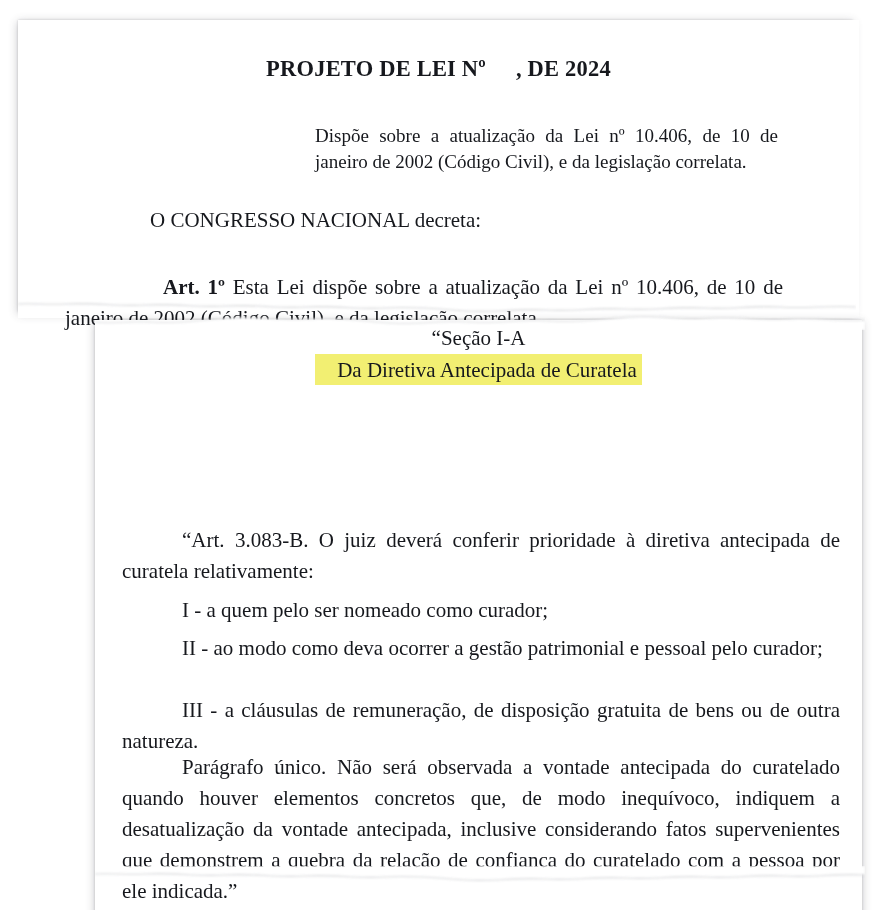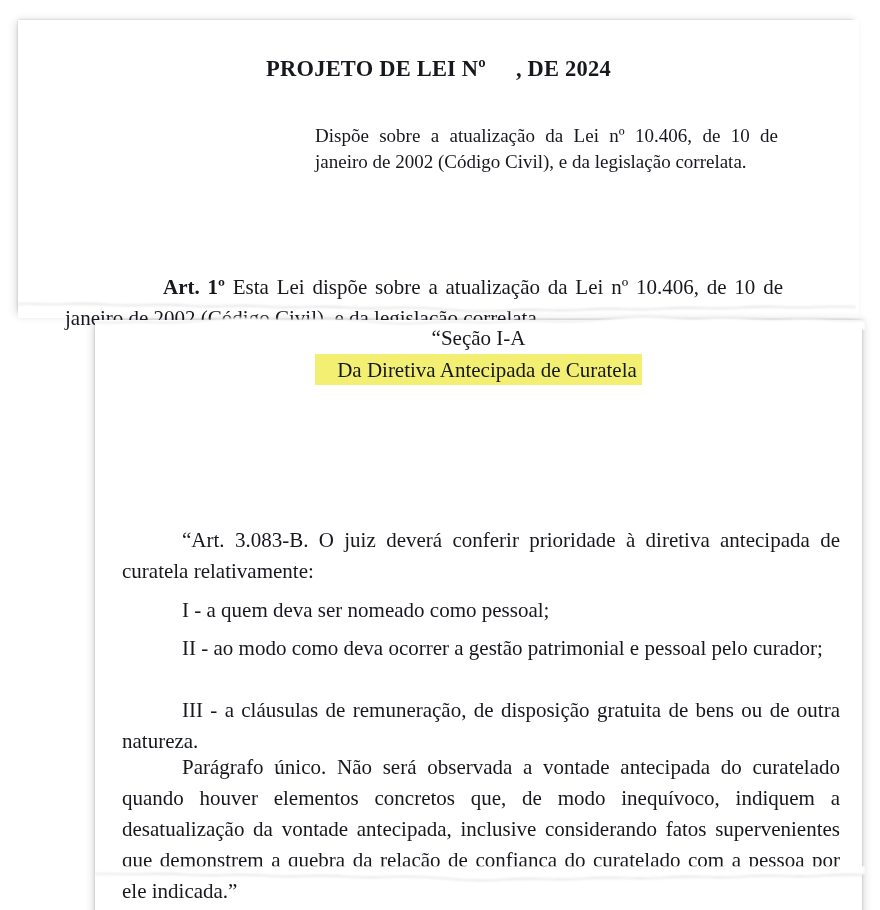--- a/index.html
+++ b/index.html
@@ -195,20 +195,21 @@
   <div id="panel-one-wrap" class="paper paper-shadow">
     <div id="panel-one">
       <div class="doc-body">
 
         <div class="doc-title">
           <span>PROJETO DE LEI Nº</span><span class="num-gap"></span><span>, DE 2024</span>
         </div>
 
         <div class="ementa">Dispõe sobre a atualização da Lei nº 10.406, de 10 de janeiro de 2002 (Código Civil), e da legislação correlata.</div>
 
+        <div class="decreta">O CONGRESSO NACIONAL decreta:</div>
 
         <div class="art1"><b>Art. 1º</b><span> Esta Lei dispõe sobre a atualização da Lei nº 10.406, de 10 de janeiro de 2002 (Código Civil), e da legislação correlata.</span></div>
 
       </div>
     </div>
   </div>
 
   <div id="panel-one-torn">
     <svg width="838" height="22" viewBox="0 0 838 22" xmlns="http://www.w3.org/2000/svg">
       <defs>
@@ -233,21 +234,21 @@
 
         <div class="secao">“Seção I-A</div>
 
         <div class="secao-sub">
           <span class="hl">Da Diretiva Antecipada de Curatela</span>
         </div>
 
 
         <div class="p-block" id="p-1778b">“Art. 3.083-B. O juiz deverá conferir prioridade à diretiva antecipada de curatela relativamente:</div>
 
-        <div class="p-block" id="p-item-i">I - a quem deva ser nomeado como pessoal;</div>
+        <div class="p-block" id="p-item-i">I - a quem pelo ser nomeado como curador;</div>
 
         <div class="p-block" id="p-item-iii">III - a cláusulas de remuneração, de disposição gratuita de bens ou de outra natureza.</div>
 
         <div class="p-block" id="p-item-ii">II - ao modo como deva ocorrer a gestão patrimonial e pessoal pelo curador;</div>
 
         <div class="p-block" id="p-paragrafo">Parágrafo único. Não será observada a vontade antecipada do curatelado quando houver elementos concretos que, de modo inequívoco, indiquem a desatualização da vontade antecipada, inclusive considerando fatos supervenientes que demonstrem a quebra da relação de confiança do curatelado com a pessoa por ele indicada.”</div>
 
       </div>
     </div>
   </div>

